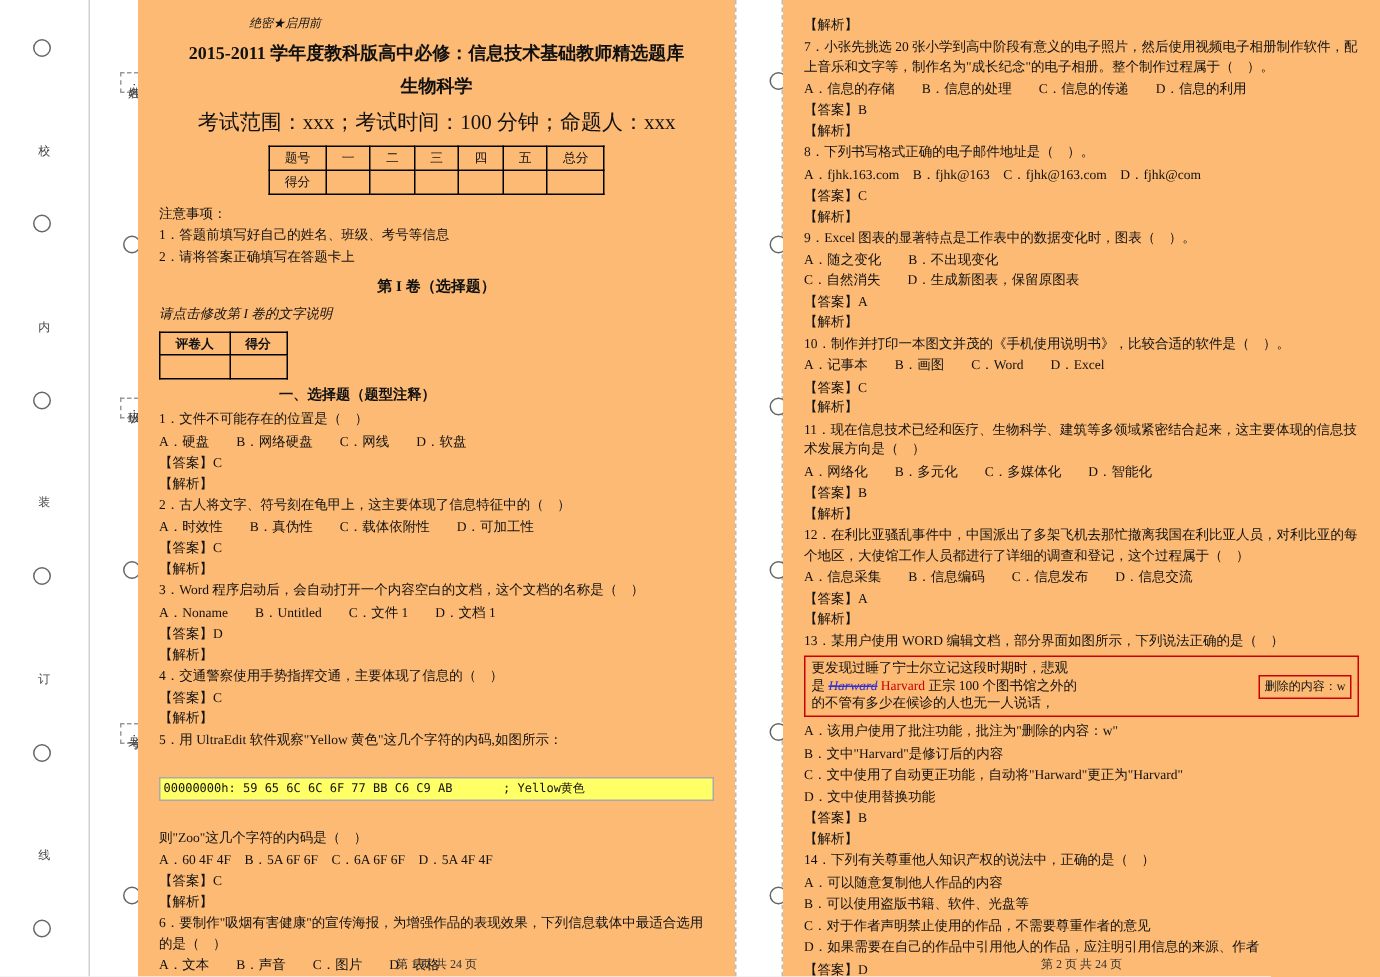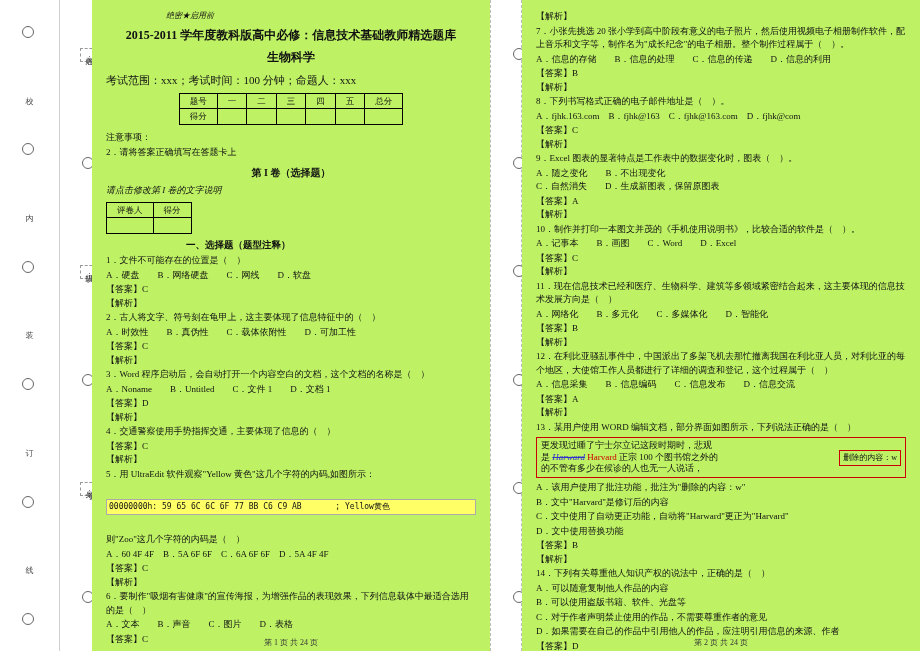--- a/index.html
+++ b/index.html
@@ -4,33 +4,33 @@
 <style>
   * { box-sizing: border-box; margin: 0; padding: 0; }
   body { font-family: "SimSun", serif; font-size: 9px; background: #f0f0f0; width: 920px; height: 651px; position: relative; overflow: hidden; }
   .doc-wrap { display: flex; width: 920px; height: 651px; }
   .gutter { width: 60px; background: #fff; border-right: 1px solid #d0d0d0; position: relative; }
   .binding { position: absolute; top: 0; bottom: 0; left: 8px; width: 40px; display: flex; flex-direction: column; align-items: center; justify-content: space-around; }
   .punch { width: 12px; height: 12px; border: 1px solid #666; border-radius: 50%; background: #fff; }
   .vtext { writing-mode: vertical-rl; font-size: 8px; color: #444; letter-spacing: 2px; }
   .vbox { border: 1px dashed #999; padding: 2px; font-size: 8px; color: #444; writing-mode: vertical-rl; }
   .inner-gutter { width: 32px; background: #fff; position: relative; }
-  .page { flex: 1; background: #bef264; padding: 10px 14px 4px 14px; position: relative; font-size: 9px; line-height: 1.5; color: #111; }
+  .page { flex: 1; background: #fdba74; padding: 10px 14px 4px 14px; position: relative; font-size: 9px; line-height: 1.5; color: #111; }
   .page + .inner-gutter { border-left: 1px dashed #bbb; border-right: 1px dashed #bbb; }
   .header-secret { text-align: left; font-style: italic; font-size: 8px; margin-bottom: 4px; padding-left: 60px; font-family: KaiTi, serif;}
   h1.title { text-align: center; font-size: 12px; font-weight: bold; margin: 2px 0 4px; }
   h2.subtitle { text-align: center; font-size: 12px; font-weight: bold; margin-bottom: 6px; }
-  .meta { text-align: left; font-size: 11px; margin-bottom: 4px; }
+  .meta { text-align: center; font-size: 14px; margin-bottom: 4px; }
   table.score { border-collapse: collapse; margin: 0 auto 6px auto; }
   table.score td, table.score th { border: 1px solid #000; padding: 1px 10px; font-size: 8.5px; text-align: center; font-weight: normal; }
   .notice-h { font-size: 9px; margin-top: 4px; }
   .section-h { text-align: center; font-weight: bold; margin: 6px 0 4px; font-size: 10px; }
   .instruct { font-size: 9px; margin: 4px 0; font-style: italic; }
   table.small { border-collapse: collapse; margin: 4px 0; }
-  table.small td, table.small th { border: 1px solid #000; padding: 1px 10px; font-size: 8.5px; font-weight: normal; }
+  table.small td, table.small th { border: 1px solid #000; padding: 1px 10px; font-size: 8.5px; font-weight: bold; }
   .qtype { font-weight: bold; margin: 2px 0 2px 80px; font-size: 9.5px; }
   .q { margin: 1px 0; }
   .opts { margin-left: 0; }
   .ans { margin: 0; }
   .hex-block { background: #ffff66; border: 1px solid #aaa; padding: 1px 2px; font-family: monospace; font-size: 8px; margin: 18px 0; white-space: pre; }
   .track-img { border: 1px solid #c00; padding: 2px 4px; margin: 3px 0; display: flex; align-items: center; gap: 0; font-size: 9px; }
   .track-left { flex: 1; line-height: 1.3; }
   .del { color: #33c; text-decoration: line-through; font-style: italic; }
   .ins { color: #c00; }
   .footer { position: absolute; bottom: 2px; left: 0; right: 0; text-align: center; font-size: 8px; color: #333; }
@@ -90,20 +90,21 @@
             <td></td>
             <td></td>
             <td></td>
             <td></td>
             <td></td>
       </tr>
     </tbody>
       </table>
 
     <div class="notice-h">注意事项：</div>
+    <div class="q">1．答题前填写好自己的姓名、班级、考号等信息</div>
     <div class="q">2．请将答案正确填写在答题卡上</div>
 
     <div class="section-h">第 I 卷（选择题）</div>
     <div class="instruct">请点击修改第 I 卷的文字说明</div>
 
     <table class="small">
       <tbody>
           <tr>
             <td>评卷人</td>
             <td>得分</td>

